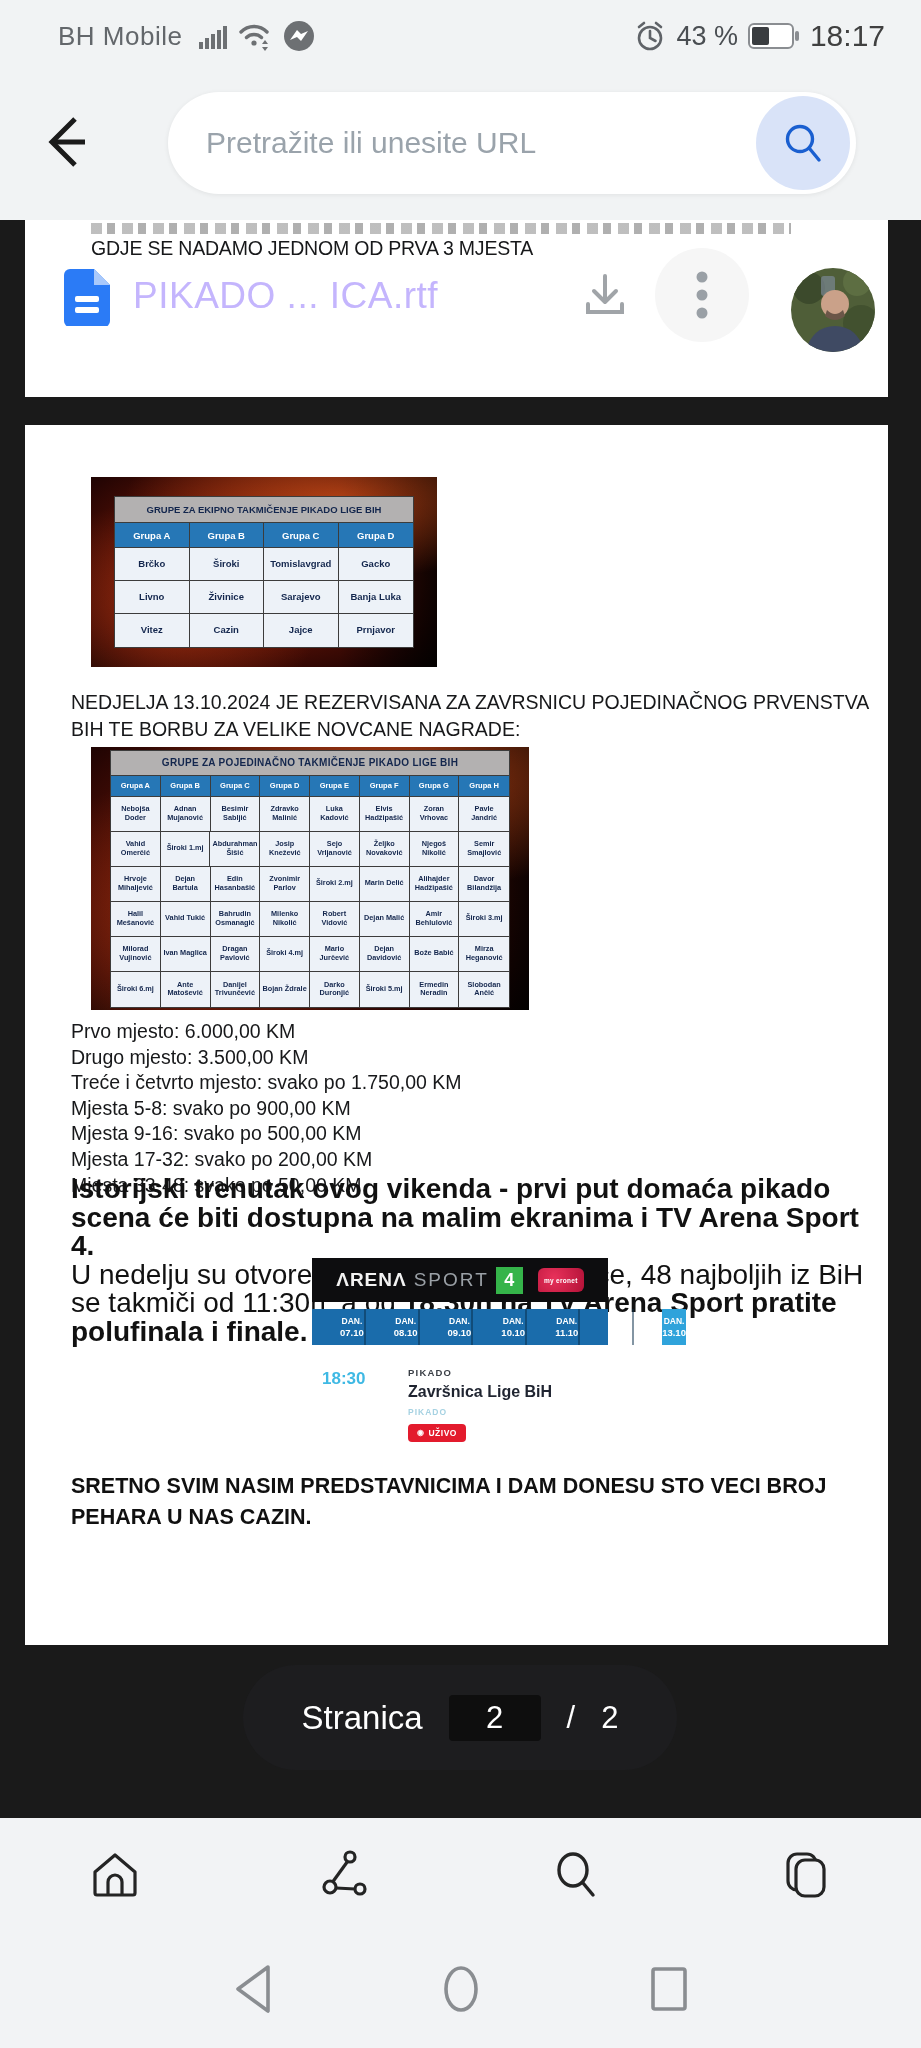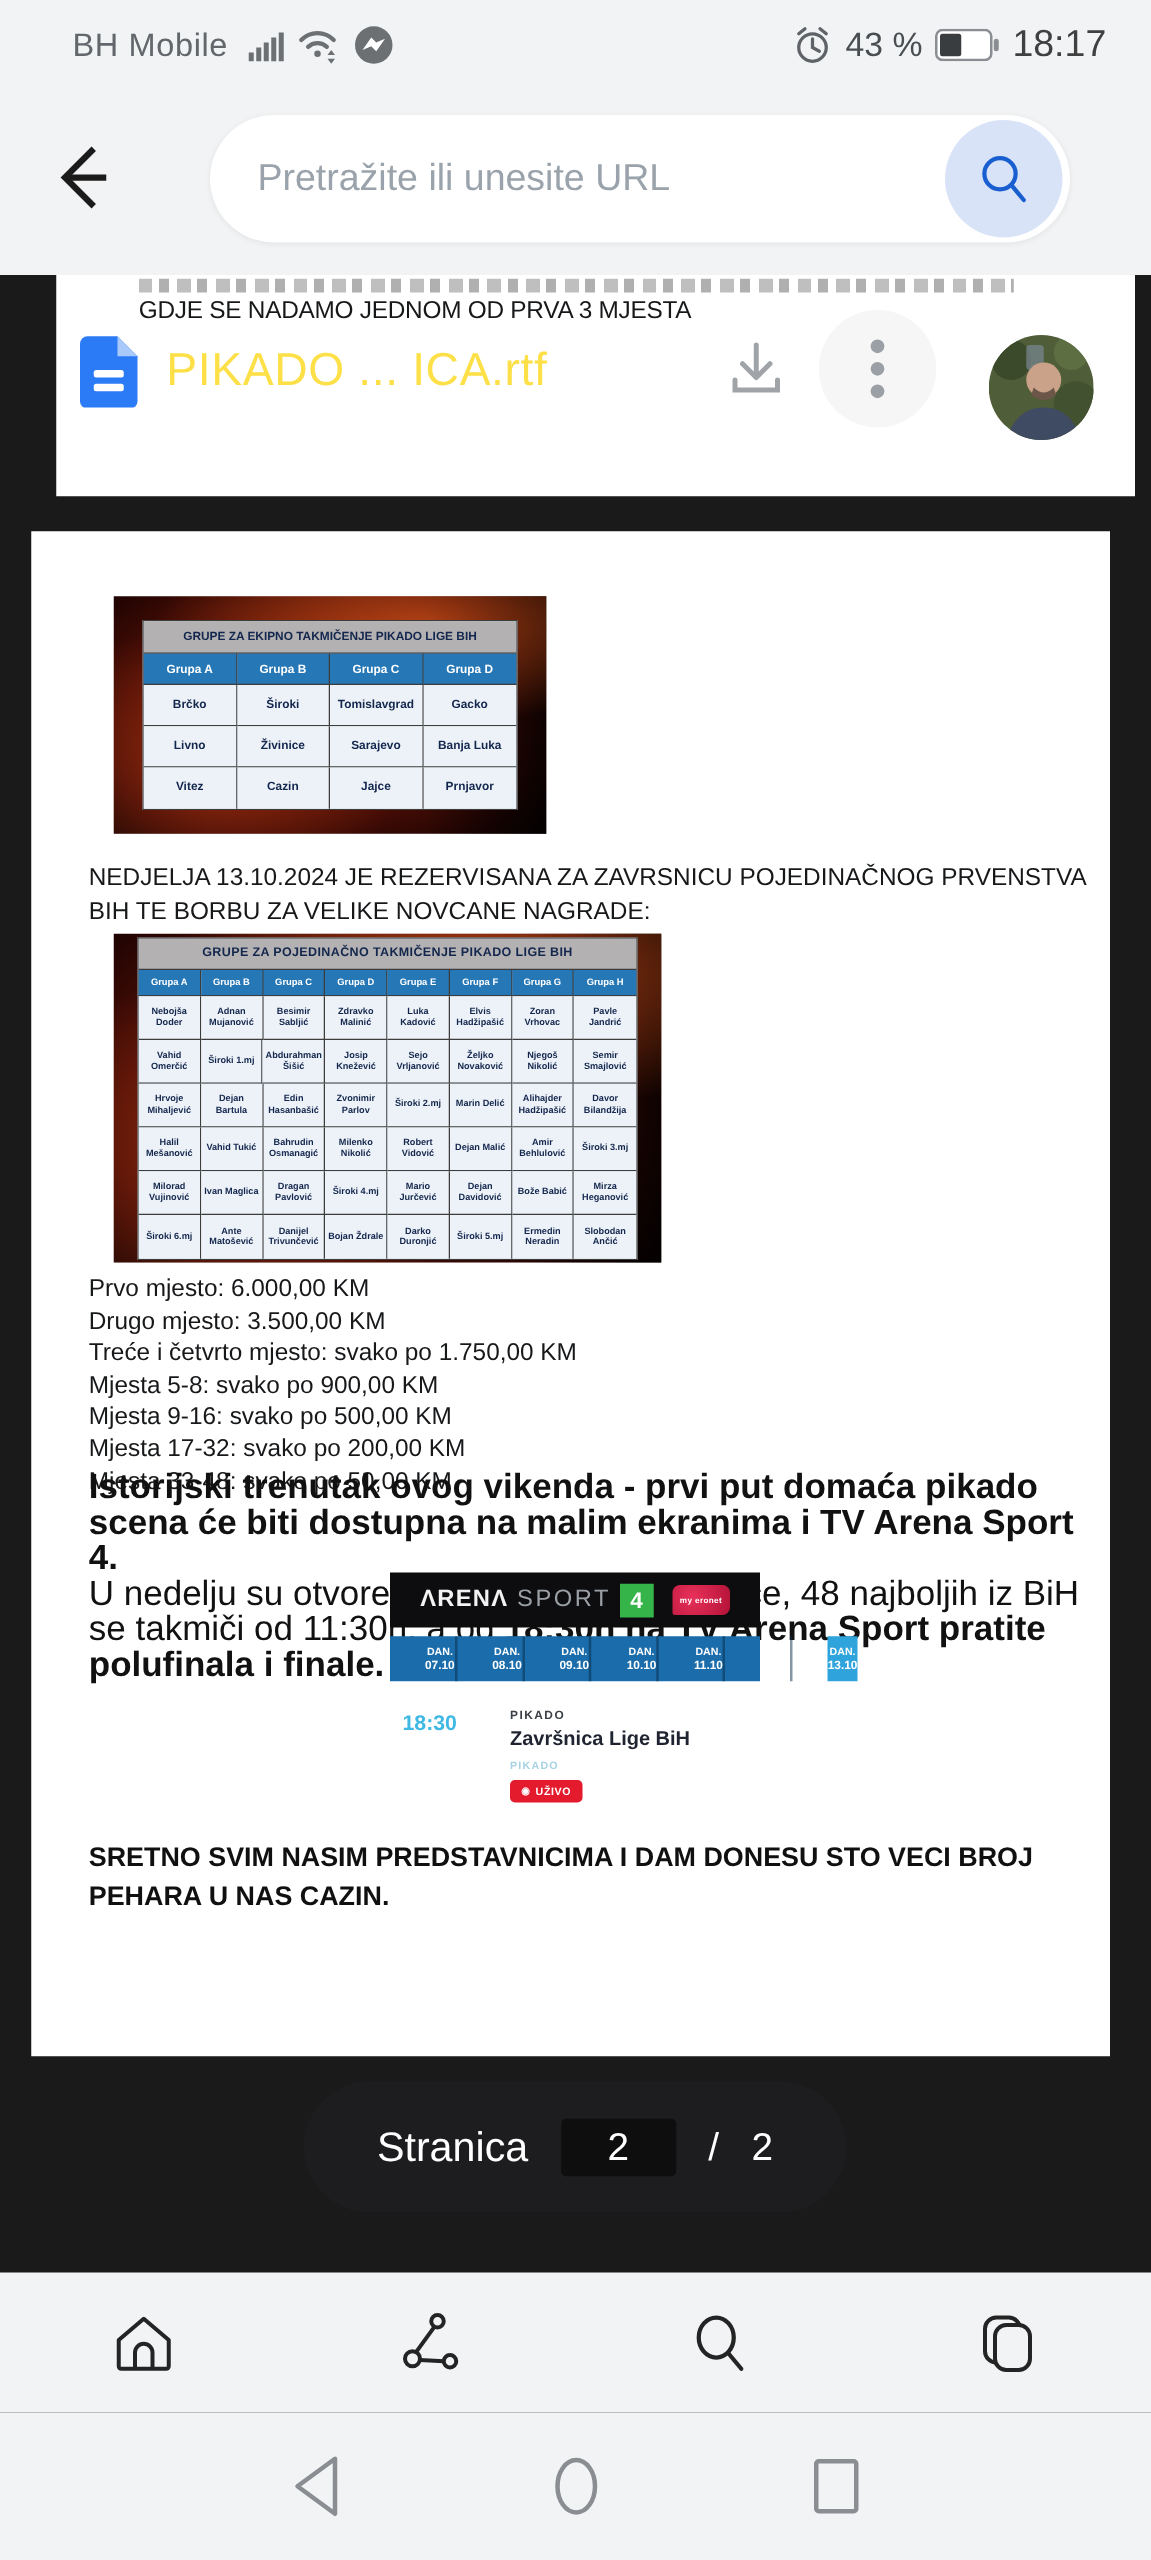--- a/index.html
+++ b/index.html
@@ -19,31 +19,31 @@
   .browser-row { position:absolute; top:66px; left:0; width:100%; height:154px; }
   .back-btn { position:absolute; left:44px; top:46px; width:64px; height:60px; display:flex; align-items:center; justify-content:center; }
   .search-pill { position:absolute; left:168px; top:26px; width:688px; height:102px; background:#ffffff; border-radius:51px; box-shadow:0 1px 5px rgba(0,0,0,.07); display:flex; align-items:center; padding:0 6px 0 38px; }
   .search-pill input { flex:1; border:none; outline:none; background:transparent; font-size:30px; color:#202124; font-family:"Liberation Sans", sans-serif; }
   .search-pill input::placeholder { color:#9aa3ab; }
   .search-circle { width:94px; height:94px; border-radius:50%; background:#d9e3f8; display:flex; align-items:center; justify-content:center; flex:0 0 auto; }
 
   
   .doc-viewport { position:absolute; top:220px; left:0; width:921px; height:1598px; background:#1a1a1a; overflow:hidden; }
   .sheet { position:absolute; left:25px; width:863px; background:#ffffff; }
-  .sheet1 { top:0; height:177px;margin-left:20px; }
+  .sheet1 { top:0; height:177px; }
   .clipped-line { position:absolute; left:66px; top:3px; width:700px; height:11px; overflow:hidden;
      background:repeating-linear-gradient(90deg,#8a8a8a 0 11px, transparent 11px 16px, #6f6f6f 16px 24px, transparent 24px 31px);
      opacity:.55; }
   .intro-line { position:absolute; left:66px; top:17px; font-size:19.5px; color:#17181a; letter-spacing:-0.2px; }
 
   
   .doc-header { position:absolute; top:0; left:25px; width:863px; height:177px; pointer-events:none; }
   .doc-header > * { pointer-events:auto; }
   .ftype { position:absolute; left:38px; top:48px; }
-  .fname { position:absolute; left:108px; top:55px; font-size:37px; color:#fde047; letter-spacing:.5px; }
+  .fname { position:absolute; left:108px; top:55px; font-size:37px; color:#c4b5fd; letter-spacing:.5px; }
   .dl-btn { position:absolute; left:552px; top:48px; width:56px; height:56px; display:flex; align-items:center; justify-content:center; }
   .menu-btn { position:absolute; left:630px; top:28px; width:94px; height:94px; border-radius:50%; background:#f6f6f6; display:flex; align-items:center; justify-content:center; }
   .avatar { position:absolute; left:766px; top:48px; width:84px; height:84px; border-radius:50%; overflow:hidden; }
 
   .sheet2 { top:205px; height:1220px; }
 
   
   .dart-img { position:absolute; display:flex; align-items:center; justify-content:center;
     background:
       radial-gradient(ellipse 120% 80% at 72% 12%, rgba(255,96,28,.55), transparent 52%),

